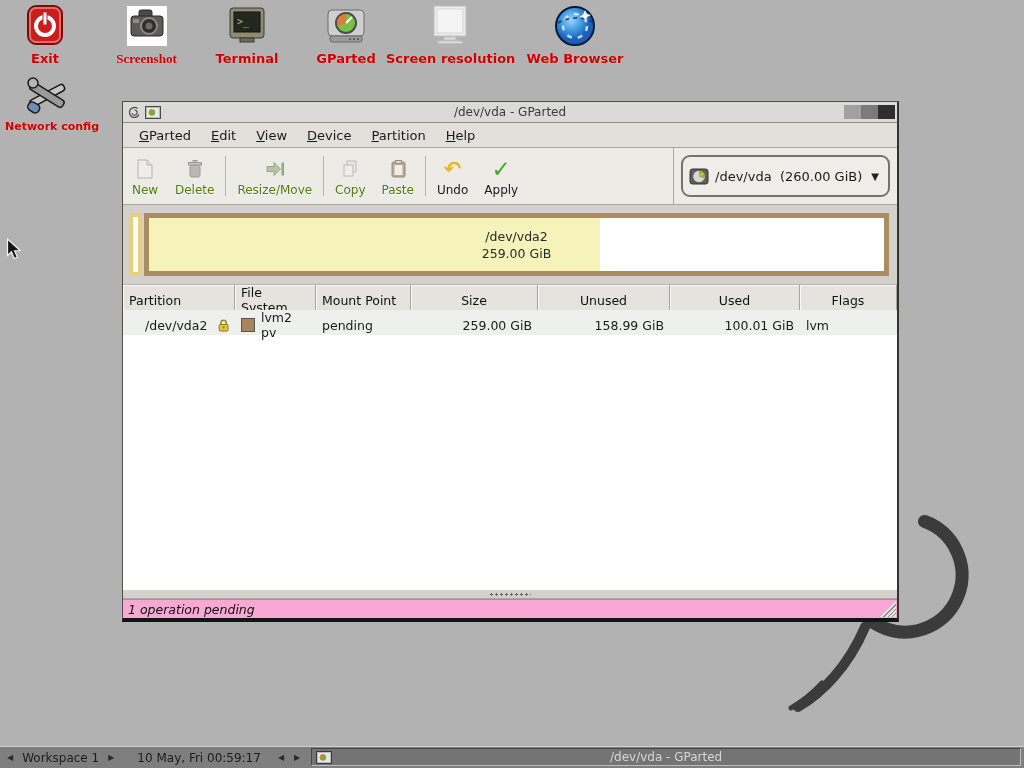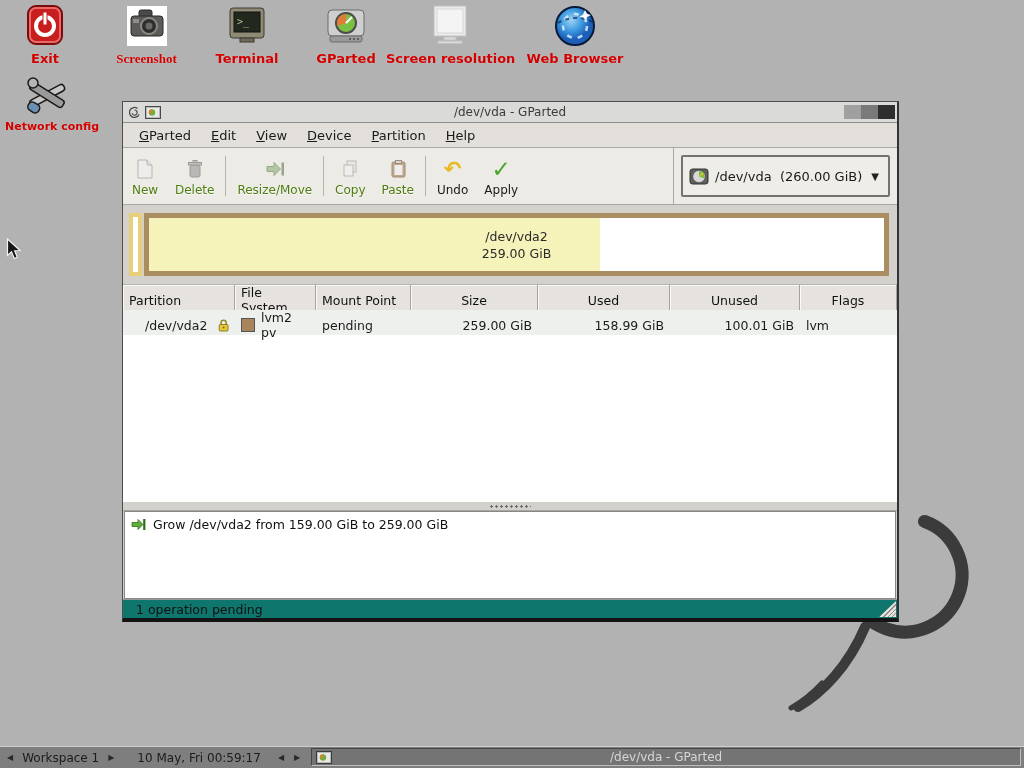--- a/index.html
+++ b/index.html
@@ -45,21 +45,21 @@
   .tool-btn .tico { height:26px; display:flex; align-items:center; justify-content:center; }
   .tool-btn .tlbl { font-size:12px; margin-top:1px; }
   .tool-btn.disabled .tlbl { color:#4d7c0f; text-shadow:0 1px 0 rgba(255,255,255,.9); }
   .tool-btn.enabled .tlbl { color:#1a1a1a; }
   .tool-sep { width:1px; background:#b5b3ae; margin:8px 3px; }
   .glyph-undo { font-size:21px; font-weight:bold; color:#e8b920; line-height:1; }
   .glyph-apply { font-size:23px; font-weight:bold; color:#47a52e; line-height:1; }
 
   .combo-zone { margin-left:auto; border-left:1px solid #a9a7a2; display:flex;
                 align-items:center; padding:0 7px; background:#edebe6; }
-  .combo { border:2px solid #75736e; border-radius:2px; background:#efede8; height:42px;
+  .combo { border:2px solid #75736e; border-radius:9px; background:#efede8; height:42px;
            display:flex; align-items:center; padding:0 4px 0 6px; }
   .combo-label { font-size:13px; white-space:pre; margin:0 4px 0 6px; }
   .combo-arrow { font-size:10px; color:#222; padding:0 5px; }
 
   .part-area { height:80px; background:#d4d1cc; position:relative; border-bottom:1px solid #b5b3ae; }
   .pb-vda1 { position:absolute; left:6px; top:8px; width:13px; height:63px;
              border:4px solid #e8d07a; background:#ffffff; }
   .pb-vda2 { position:absolute; left:21px; top:8px; right:8px; height:63px;
              border:5px solid #ab8d62; background:#ffffff; overflow:hidden; }
   .pb-used { position:absolute; left:0; top:0; bottom:0; background:#f5f3ba; }
@@ -83,23 +83,23 @@
 
   .splitter { height:9px; background:#d4d1cc; border-bottom:1px solid #a9a7a2;
               display:flex; align-items:center; justify-content:center; }
   .splitter .dots { width:42px; height:3px;
       background-image:radial-gradient(circle,#6a6a6a 1px,transparent 1.3px);
       background-size:5px 3px; background-repeat:repeat-x; }
 
   .ops-pane { height:88px; background:#ffffff; border:1px solid #8a8884; margin:0 1px; padding:5px 6px; }
   .op-item { display:flex; align-items:center; gap:7px; font-size:12.5px; color:#111; }
 
-  .statusbar { height:19px; background:#0f766e; border-top:1px solid #9a9894;
-               display:flex; align-items:center; padding-left:13px; position:relative;
-               font-size:12.5px; color:#111; }
+  .statusbar { height:19px; background:#f9a8d4; border-top:1px solid #9a9894;
+               display:flex; align-items:center; padding-left:5px; position:relative;
+               font-size:12.5px; color:#111;font-style:italic; }
   .grip { position:absolute; right:1px; bottom:1px; width:17px; height:16px;
           clip-path:polygon(100% 0,100% 100%,0 100%);
           background:repeating-linear-gradient(135deg,#e5e2de 0 2px,#8f8d89 2px 3px); }
 
   
   .taskbar { position:absolute; left:0; right:0; bottom:0; height:22px; background:#7e7e7e;
              border-top:1px solid #cfcfcf; z-index:20; display:flex; align-items:center;
              padding:0 2px; color:#1c1c1c; }
   .tk-arrow { font-size:8px; padding:2px 5px; color:#2a2a2a; }
   .tk-label { font-size:12px; padding:0 4px; white-space:nowrap; }
@@ -343,22 +343,22 @@
       </div>
     </div>
   </div>
 
   <div class="list-area">
     <div class="grid-row hdr">
       <div class="hcell">Partition</div>
       <div class="hcell">File System</div>
       <div class="hcell">Mount Point</div>
       <div class="hcell c">Size</div>
+      <div class="hcell c">Unused</div>
       <div class="hcell c">Used</div>
-      <div class="hcell c">Unused</div>
       <div class="hcell c">Flags</div>
     </div>
 
 
     <div class="grid-row trow alt">
       <div class="cell name">
           <span>/dev/vda2</span>
         <svg class="lock" width="11" height="14" viewBox="0 0 11 14">
           <path d="M3,6.5 V4.8 a2.6,2.6 0 0 1 5.2,0 V6.5" stroke="#9a8a28" stroke-width="1.6" fill="none"></path>
           <rect x="1.2" y="6.5" width="8.8" height="6.5" rx="1" fill="#e7c83b" stroke="#8a7a20"></rect>
@@ -374,29 +374,20 @@
       <div class="cell num">158.99 GiB</div>
       <div class="cell num">100.01 GiB</div>
       <div class="cell">lvm</div>
     </div>
   </div>
 
   <div class="splitter">
       <div class="dots"></div>
     </div>
 
-  <div class="ops-pane">
-    <div class="op-item">
-      <svg width="15" height="13" viewBox="0 0 15 13">
-        <polygon points="1,4.5 7,4.5 7,1.5 12,6.5 7,11.5 7,8.5 1,8.5" fill="#5fae3a" stroke="#2d6e1e" stroke-width=".8"></polygon>
-        <rect x="12.2" y="1" width="2.2" height="11" fill="#2d6e1e"></rect>
-      </svg>
-      <span>Grow /dev/vda2 from 159.00 GiB to 259.00 GiB</span>
-    </div>
-  </div>
 
   <div class="statusbar">
     <span>1 operation pending</span>
     <div class="grip"></div>
   </div>
 </div>
 
 <div class="taskbar">
   <span class="tk-arrow">◀</span>
   <span class="tk-label">Workspace 1</span>

